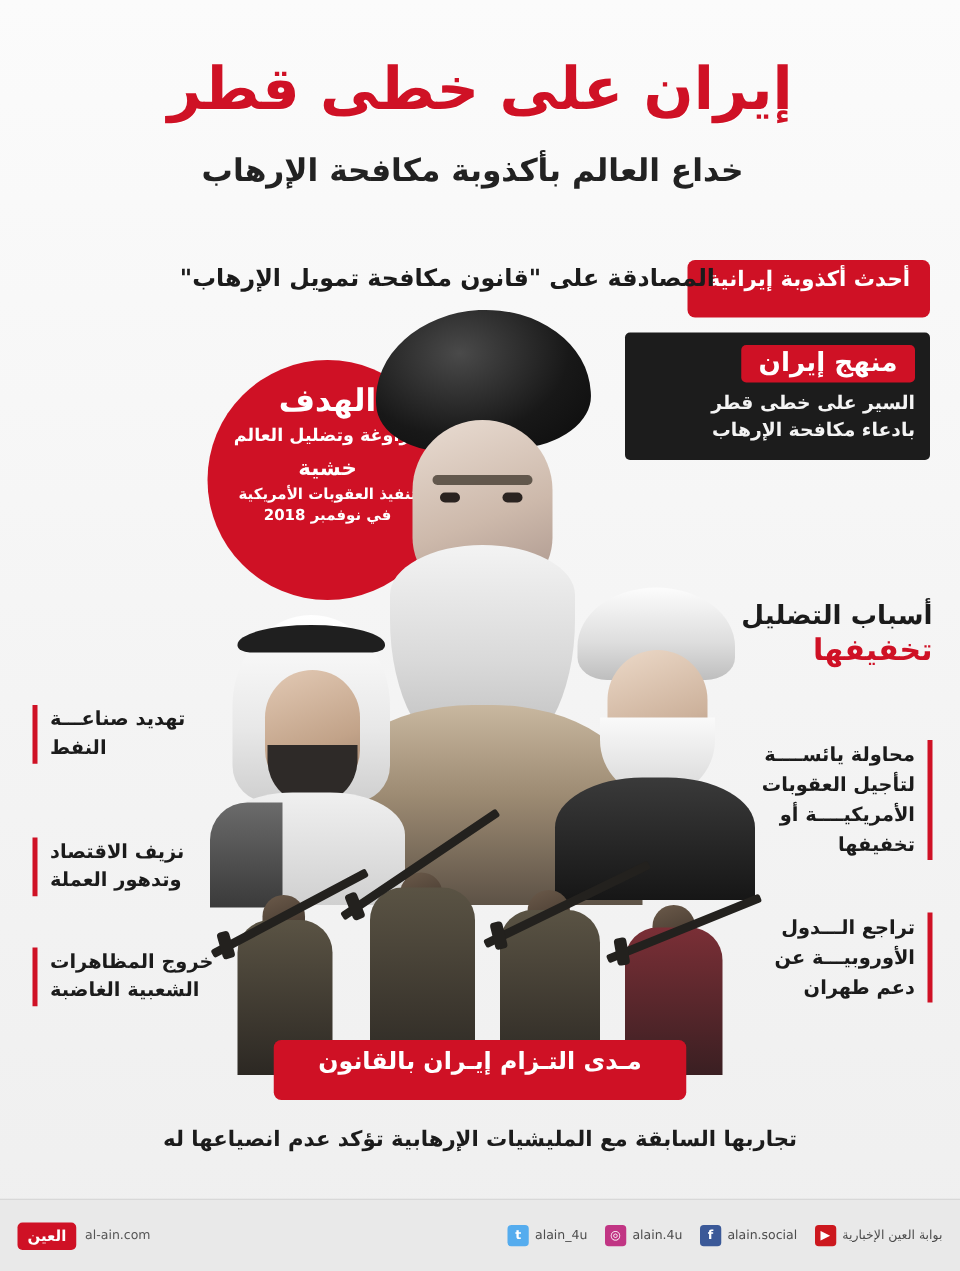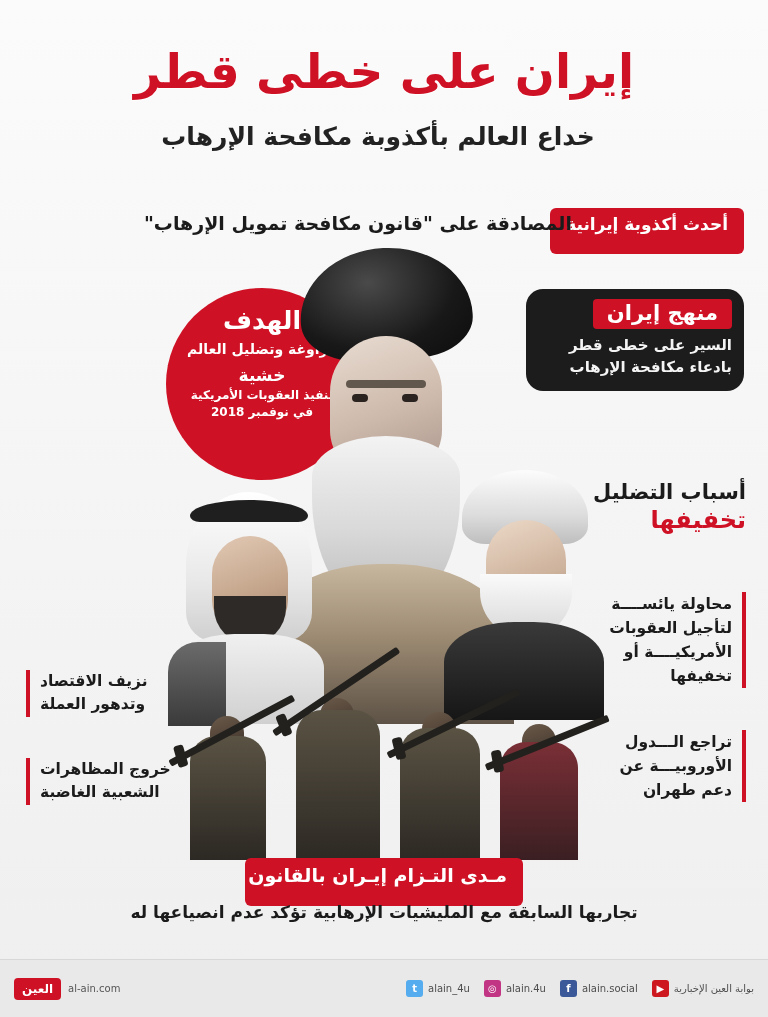--- a/index.html
+++ b/index.html
@@ -41,24 +41,24 @@
   }
   #badge-latest { top: 208px; right: 24px; }
   .latest-text {
     position: absolute; top: 212px; right: 196px;
     font-size: 19px; font-weight: bold; color: #1b1b1b;
     white-space: nowrap;
   }
 
   
   .panel-black {
-    position: absolute; top: 289px; right: 24px;
-    width: 218px;
+    position: absolute; top: 266px; right: 24px;
+    width: 244px;
     background: #1c1c1c;
-    border-radius: 17px;
+    border-radius: 4px;
     padding: 10px 12px 12px;
     color: #fff;
   }
   .panel-black .ph {
     display: inline-block;
     background: #cf1125;
     color: #fff;
     font-size: 21px; font-weight: bold;
     padding: 2px 14px 4px;
     border-radius: 4px;
@@ -116,22 +116,22 @@
     max-width: 160px;
     direction: rtl;
   }
   #cons-0 { top: 564px; }
   #cons-1 { top: 670px; }
   #cons-2 { top: 758px; }
 
   
   #badge-commit {
     left: 0; right: 0; margin: 0 auto;
-    top: 858px;
-    width: 278px;
+    top: 832px;
+    width: 330px;
     text-align: center;
     font-size: 19px;
     letter-spacing: 1px;
   }
   .bottom-note {
     position: absolute; top: 902px; left: 0; right: 0;
     text-align: center;
     font-size: 17px; font-weight: bold; color: #1b1b1b;
   }
 
@@ -344,20 +344,21 @@
     <div class="rifle" style="left:336px; top:74px; width:132px; transform:rotate(-22deg);"></div>
   </div>
 
   <div class="reasons-head">
     <div class="r1">أسباب التضليل</div>
     <div class="r2">تخفيفها</div>
   </div>
   <div class="reason-item" id="reason-1">تراجع الـــدول الأوروبيـــة عن دعم طهران</div>
   <div class="reason-item" id="reason-0">محاولة يائســــة لتأجيل العقوبات الأمريكيــــة أو تخفيفها</div>
 
+  <div class="cons-item" id="cons-0">تهديد صناعـــة النفط</div>
   <div class="cons-item" id="cons-1">نزيف الاقتصاد وتدهور العملة</div>
   <div class="cons-item" id="cons-2">خروج المظاهرات الشعبية الغاضبة</div>
 
   <div class="badge-red" id="badge-commit">مـدى التـزام إيـران بالقانون</div>
   <div class="bottom-note">تجاربها السابقة مع المليشيات الإرهابية تؤكد عدم انصياعها له</div>
 
   <div class="footer">
     <div class="footer-inner">
       <div class="social">
         <div class="s-item">

